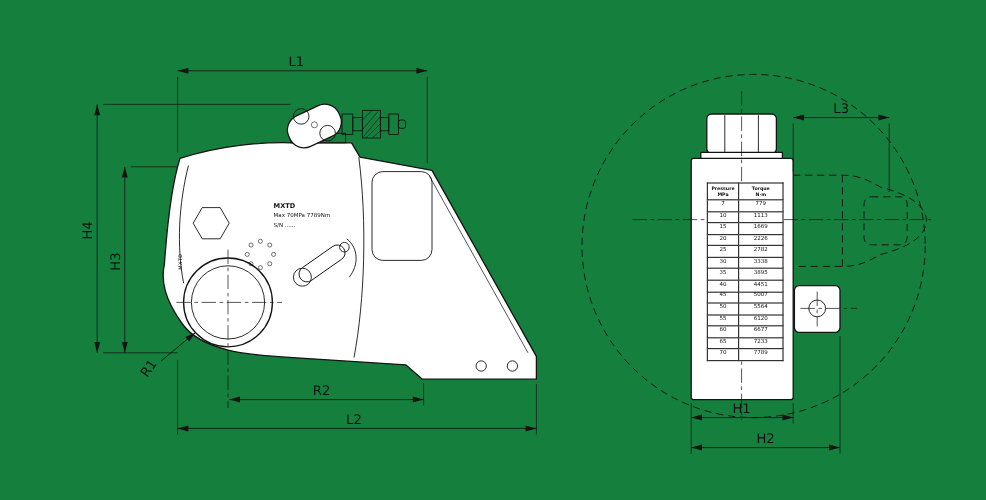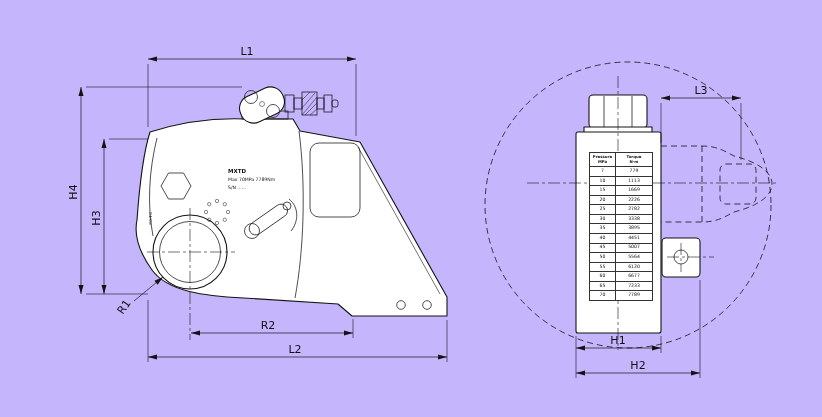--- a/index.html
+++ b/index.html
@@ -1,16 +1,16 @@
 <!DOCTYPE html>
 <html><head>
 <meta charset="utf-8">
 <style>
   html,body{margin:0;padding:0;background:#fff}
-  .stage{position:relative;width:822px;height:417px;background:#c4b5fd;overflow:hidden;
+  .stage{position:relative;width:822px;height:417px;background:#15803d;overflow:hidden;
          font-family:"DejaVu Sans",sans-serif;color:#111}
   svg{position:absolute;left:0;top:0}
   svg text{fill:#111;font-family:"DejaVu Sans",sans-serif}
   .ol{fill:none;stroke:#141414;stroke-width:1.1;stroke-linejoin:round;stroke-linecap:round}
   .wfill{fill:#ffffff}
   .il{fill:none;stroke:#141414;stroke-width:0.75}
   .thin{fill:none;stroke:#141414;stroke-width:0.5}
   .dim{fill:none;stroke:#141414;stroke-width:0.7}
   .ext{fill:none;stroke:#141414;stroke-width:0.6}
   .cl{fill:none;stroke:#141414;stroke-width:0.6;stroke-dasharray:12 3 3 3}

